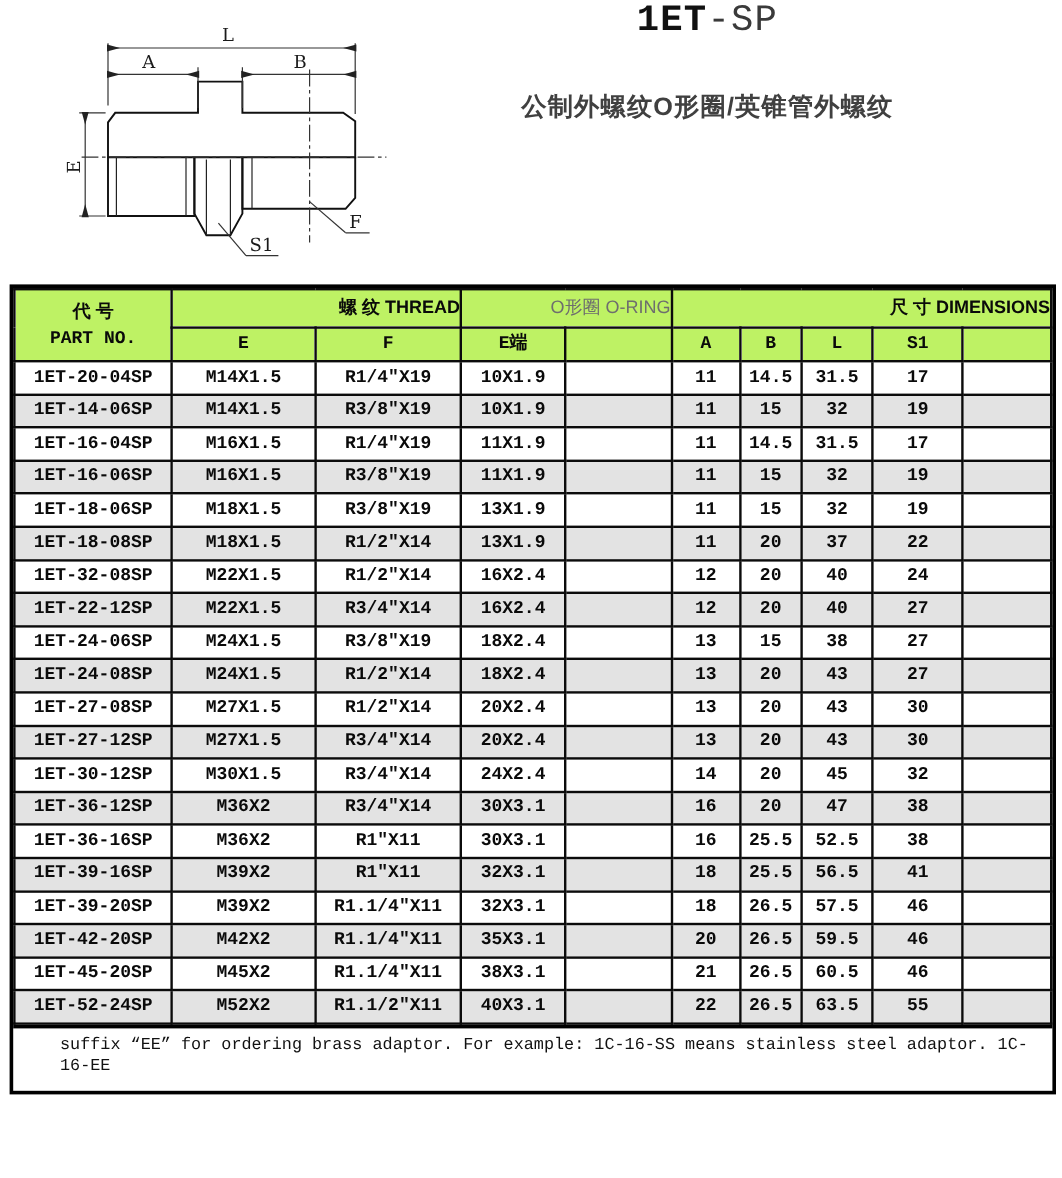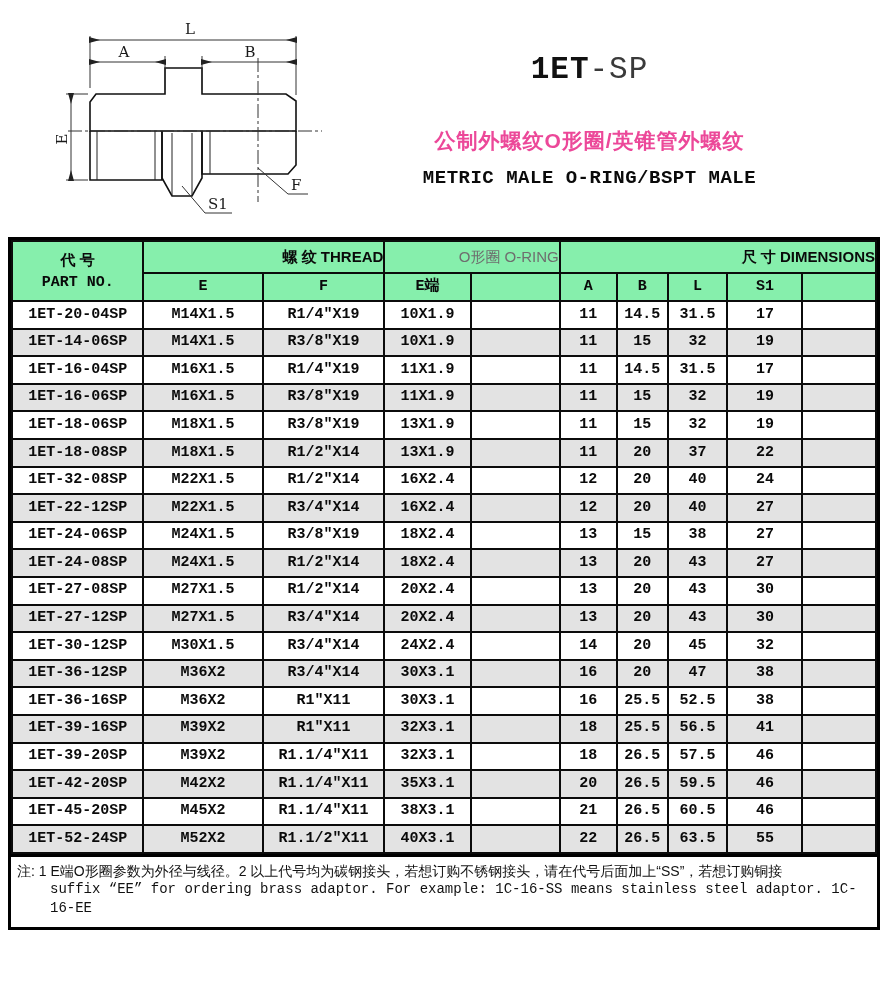--- a/index.html
+++ b/index.html
@@ -5,45 +5,45 @@
   html,body{margin:0;padding:0;background:#fff;}
   body{
     width:885px;height:982px;position:relative;
     font-family:"Liberation Mono","DejaVu Sans Mono",monospace;
     color:#0a0a0a;
     -webkit-font-smoothing:antialiased;
   }
   
   .top{display:flex;align-items:flex-start;height:228px;}
   .drawing-wrap{margin:6px 0 0 50px;width:290px;flex:0 0 auto;}
-  .titles{flex:1;text-align:center;margin-top:52px;padding-right:46px;}
+  .titles{flex:1;text-align:center;padding-right:46px;}
   .main-title{font-size:31px;letter-spacing:1px;font-family:"Liberation Mono","DejaVu Serif",monospace;}
   .main-title .b{font-weight:bold;color:#111;}
   .main-title .l{font-weight:normal;color:#3a3a3a;}
-  .sub-cn{margin-top:40px;font-size:21px;font-weight:bold;color:#ec4899;
+  .sub-cn{margin-top:40px;font-size:21px;font-weight:bold;color:#404040;
           font-family:"Liberation Sans",sans-serif;letter-spacing:1px;}
   .sub-en{margin-top:12px;font-size:19px;font-weight:bold;letter-spacing:.5px;
           font-family:"Liberation Mono","DejaVu Sans Mono",monospace;}
   
   svg .thin{stroke:#222;stroke-width:1;fill:none;}
   svg .mid{stroke:#111;stroke-width:1.6;fill:none;}
   svg .dim{stroke:#333;stroke-width:1;fill:none;}
   svg .cl{stroke:#333;stroke-width:1;fill:none;stroke-dasharray:14 3 3 3;}
   svg text{font-family:"DejaVu Serif","Liberation Serif",serif;font-size:15px;fill:#1a1a1a;}
   
   .sheet{position:absolute;left:8px;top:237px;width:866px;border:3px solid #000;background:#fff;}
   table{border-collapse:collapse;width:100%;table-layout:fixed;}
   td{border:2px solid #0b0b0b;text-align:center;vertical-align:middle;
      font-size:15px;font-weight:bold;padding:0;line-height:1.1;
      overflow:hidden;white-space:nowrap;}
   tr.h1 td{height:30px;}
   tr.h2 td{height:26px;}
   tbody tr td{height:25.6px;}
   tr.stripe td{background:#e3e3e3;}
-  thead td{background:#86efac;}
+  thead td{background:#bef264;}
   .grp-cn{font-family:"Liberation Sans",sans-serif;text-align:right;}
   td.oring-grp{font-weight:normal;color:#6e6e6e;}
   .c-part div{line-height:1.55;}
   .c-part div:first-child{font-family:"Liberation Sans",sans-serif;}
   
   .notes{border-top:3px solid #000;padding:5px 8px 10px 6px;
          font-size:14px;line-height:18.5px;color:#111;
          font-family:"Liberation Mono","DejaVu Sans Mono",monospace;}
   .notes .cn{font-family:"Liberation Sans",sans-serif;}
   .notes .ind{padding-left:36px;}
@@ -107,21 +107,20 @@
 
       <line class="dim" x1="208" y1="162" x2="238" y2="188"></line>
       <line class="dim" x1="238" y1="188" x2="258" y2="188"></line>
       <text x="241" y="184">F</text>
     </svg>
   </div>
 
   <div class="titles">
     <div class="main-title"><span class="b">1ET</span><span class="l">-SP</span></div>
     <div class="sub-cn">公制外螺纹O形圈/英锥管外螺纹</div>
-    <div class="sub-en">METRIC MALE O-RING/BSPT MALE</div>
   </div>
 </div>
 
 <div class="sheet">
   <table>
     <colgroup>
       <col style="width:15.2%">
         <col style="width:13.8%">
         <col style="width:14.1%">
       <col style="width:10.0%">
@@ -392,17 +391,16 @@
           <td>22</td>
           <td>26.5</td>
           <td>63.5</td>
           <td>55</td>
           <td></td>
         </tr>
       </tbody>
   </table>
 
   <div class="notes">
-    <div class="cn">注: 1 E端O形圈参数为外径与线径。2 以上代号均为碳钢接头，若想订购不锈钢接头，请在代号后面加上“SS”，若想订购铜接</div>
     <div class="ind2">suffix “EE” for ordering brass adaptor. For example: 1C-16-SS  means stainless steel adaptor. 1C-16-EE</div>
 
   </div>
 </div>
 
 </body></html>

